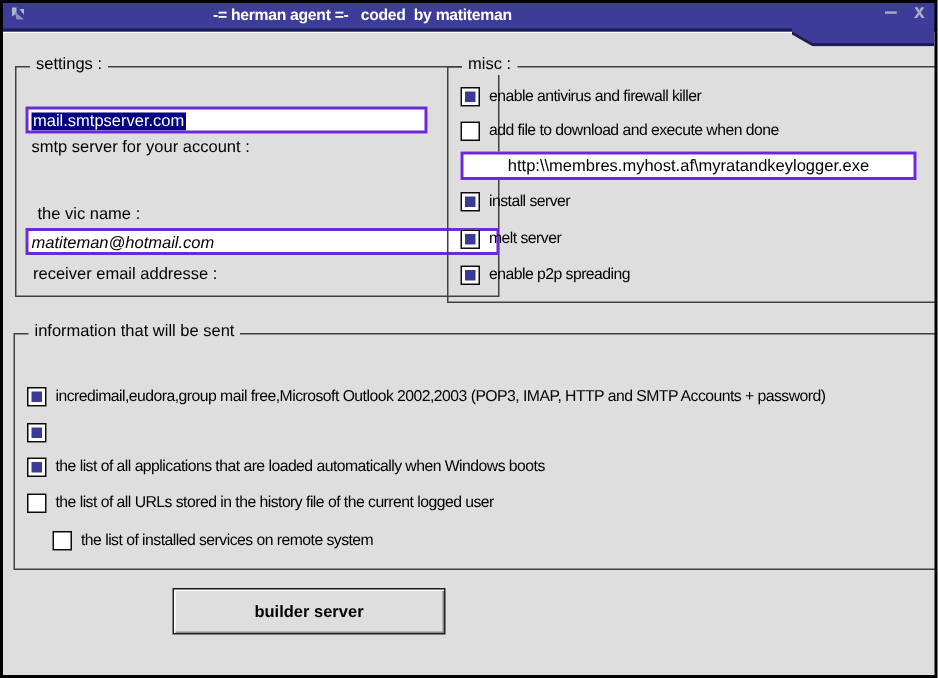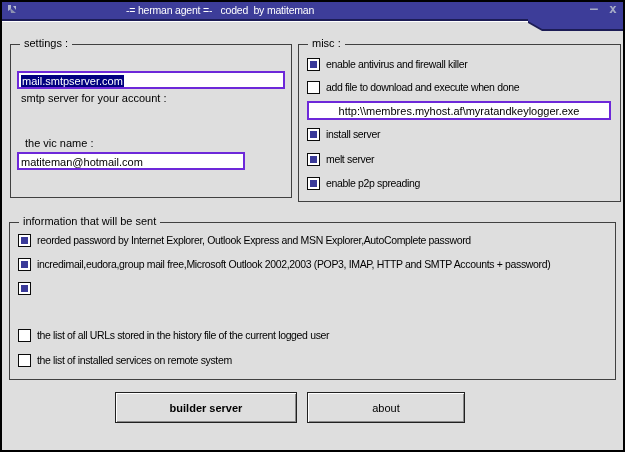--- a/index.html
+++ b/index.html
@@ -15,32 +15,32 @@
     position:absolute; top:0; left:0; right:0; height:19px;
     background:#3d3d99; border-bottom:2px solid #1c1c55;
     box-shadow:0 1px 0 #ffffff; z-index:10;
   }
   .tab-wrap { position:absolute; top:0; right:2px; width:95px; height:29px; z-index:11;
               filter:drop-shadow(0 2px 0 #1c1c55); }
   .titlebar-tab { width:100%; height:100%; background:#3d3d99;
                   clip-path:polygon(0 0,100% 0,100% 100%,14px 100%,0 21px); }
   .window-icon { position:absolute; top:4px; left:7px; width:11px; height:11px; z-index:12; }
   .window-title {
-    position:absolute; top:4px; left:126px; z-index:12;
-    color:#ffffff; font-weight:normal; font-size:10.5px; letter-spacing:-0.2px; white-space:pre;
+    position:absolute; top:4px; left:142px; z-index:12;
+    color:#ffffff; font-weight:bold; font-size:10.5px; letter-spacing:-0.2px; white-space:pre;
   }
   .cap-btn {
     position:absolute; top:2px; z-index:13; color:#a6abc6; font-weight:bold;
     font-size:13px; line-height:13px; cursor:default; font-family:"DejaVu Sans Mono", monospace;
   }
   .cap-min { left:590px; }
   .cap-close { left:609px; }
 
   
-  .frame { position:absolute; border:1px solid #404040; }
+  .frame { position:absolute; border:1px solid #404040;padding-left:41px; }
   .legend {
     position:absolute; top:-8px; left:9px; background:#dedede;
     padding:0 4px; line-height:13px; white-space:nowrap;
   }
   .frame-settings { left:10px; top:44px;  width:280px; height:152px; }
   .frame-misc     { left:298px; top:44px; width:321px; height:156px; }
   .frame-info     { left:9px;  top:222px; width:605px; height:156px; }
 
   
   .fld-label { position:absolute; white-space:nowrap;margin-top:38px; }
@@ -90,21 +90,22 @@
   </svg>
   <div class="window-title">-= herman agent =-   coded  by matiteman</div>
   <div class="cap-btn cap-min">–</div>
   <div class="cap-btn cap-close">x</div>
 
   <div class="frame frame-settings">
     <span class="legend">settings :</span>
     <div class="fld-label" style="left:10px; top:9px;">smtp server for your account :</div>
     <div class="text-input" style="left:6px; top:26px; width:268px;"><span class="sel">mail.smtpserver.com</span></div>
     <div class="fld-label" style="left:14px; top:54px;">the vic name :</div>
-    <div class="text-input" style="left:6px; top:107px; width:228px;"><span>matiteman@hotmail.com</span></div>
+    <div class="fld-label" style="left:11px; top:94px;">receiver email addresse :</div>
+    <div class="text-input" style="left:6px; top:107px; width:316px;font-style:italic;"><span>matiteman@hotmail.com</span></div>
   </div>
 
   <div class="frame frame-misc">
     <span class="legend">misc :</span>
 
     <div class="cb" style="left:8px; top:13px;" data-checked="true">
       <span class="cb-box"></span>
       <span class="cb-label">enable antivirus and firewall killer</span>
     </div>
     <div class="cb" style="left:8px; top:36px;" data-checked="false">
@@ -124,38 +125,37 @@
     </div>
     <div class="cb" style="left:8px; top:132px;" data-checked="true">
       <span class="cb-box"></span>
       <span class="cb-label">enable p2p spreading</span>
     </div>
   </div>
 
   <div class="frame frame-info">
     <span class="legend">information that will be sent</span>
 
-    <div class="cb" style="left:8px; top:11px;" data-checked="true">
-      <span class="cb-box"></span>
-      <span class="cb-label">reorded password by Internet Explorer, Outlook Express and MSN Explorer,AutoComplete password</span>
-    </div>
     <div class="cb" style="left:8px; top:35px;" data-checked="true">
       <span class="cb-box"></span>
       <span class="cb-label">incredimail,eudora,group mail free,Microsoft Outlook 2002,2003 (POP3, IMAP, HTTP and SMTP Accounts + password)</span>
     </div>
     <div class="cb" style="left:8px; top:59px;" data-checked="true">
       <span class="cb-box"></span>
     </div>
+    <div class="cb" style="left:8px; top:82px;" data-checked="true">
+      <span class="cb-box"></span>
+      <span class="cb-label">the list of all applications that are loaded automatically when Windows boots</span>
+    </div>
     <div class="cb" style="left:8px; top:106px;" data-checked="false">
       <span class="cb-box"></span>
       <span class="cb-label">the list of all URLs stored in the history file of the current logged user</span>
     </div>
-    <div class="cb" style="left:8px; top:131px;" data-checked="false">
+    <div class="cb" style="left:25px; top:131px;" data-checked="false">
       <span class="cb-box"></span>
       <span class="cb-label">the list of installed services on remote system</span>
     </div>
   </div>
 
   <div class="push-btn btn-build">builder server</div>
-  <div class="push-btn btn-about">about</div>
 
   <div class="window-border"></div>
 </div>
 
 </body></html>

